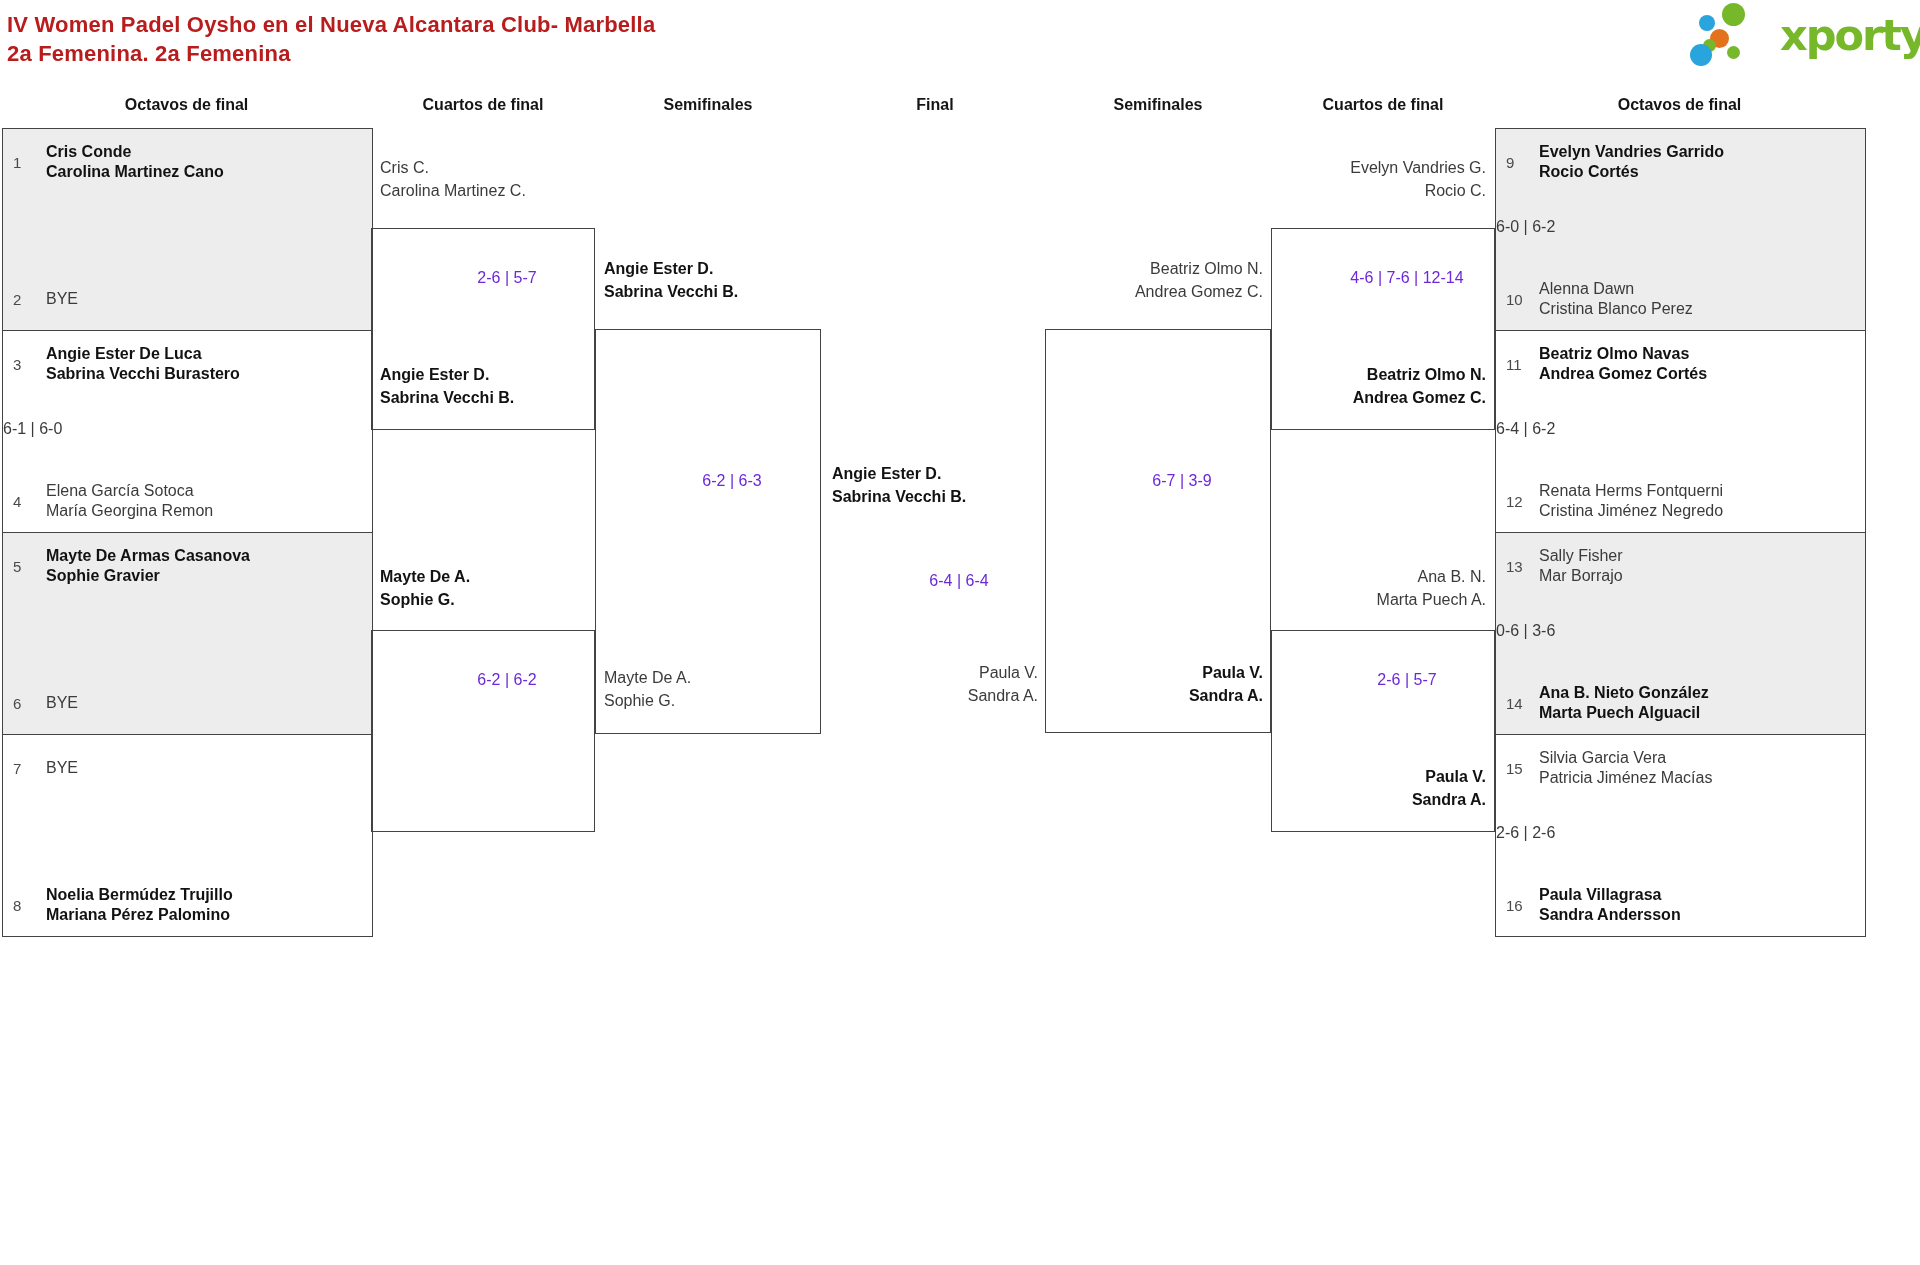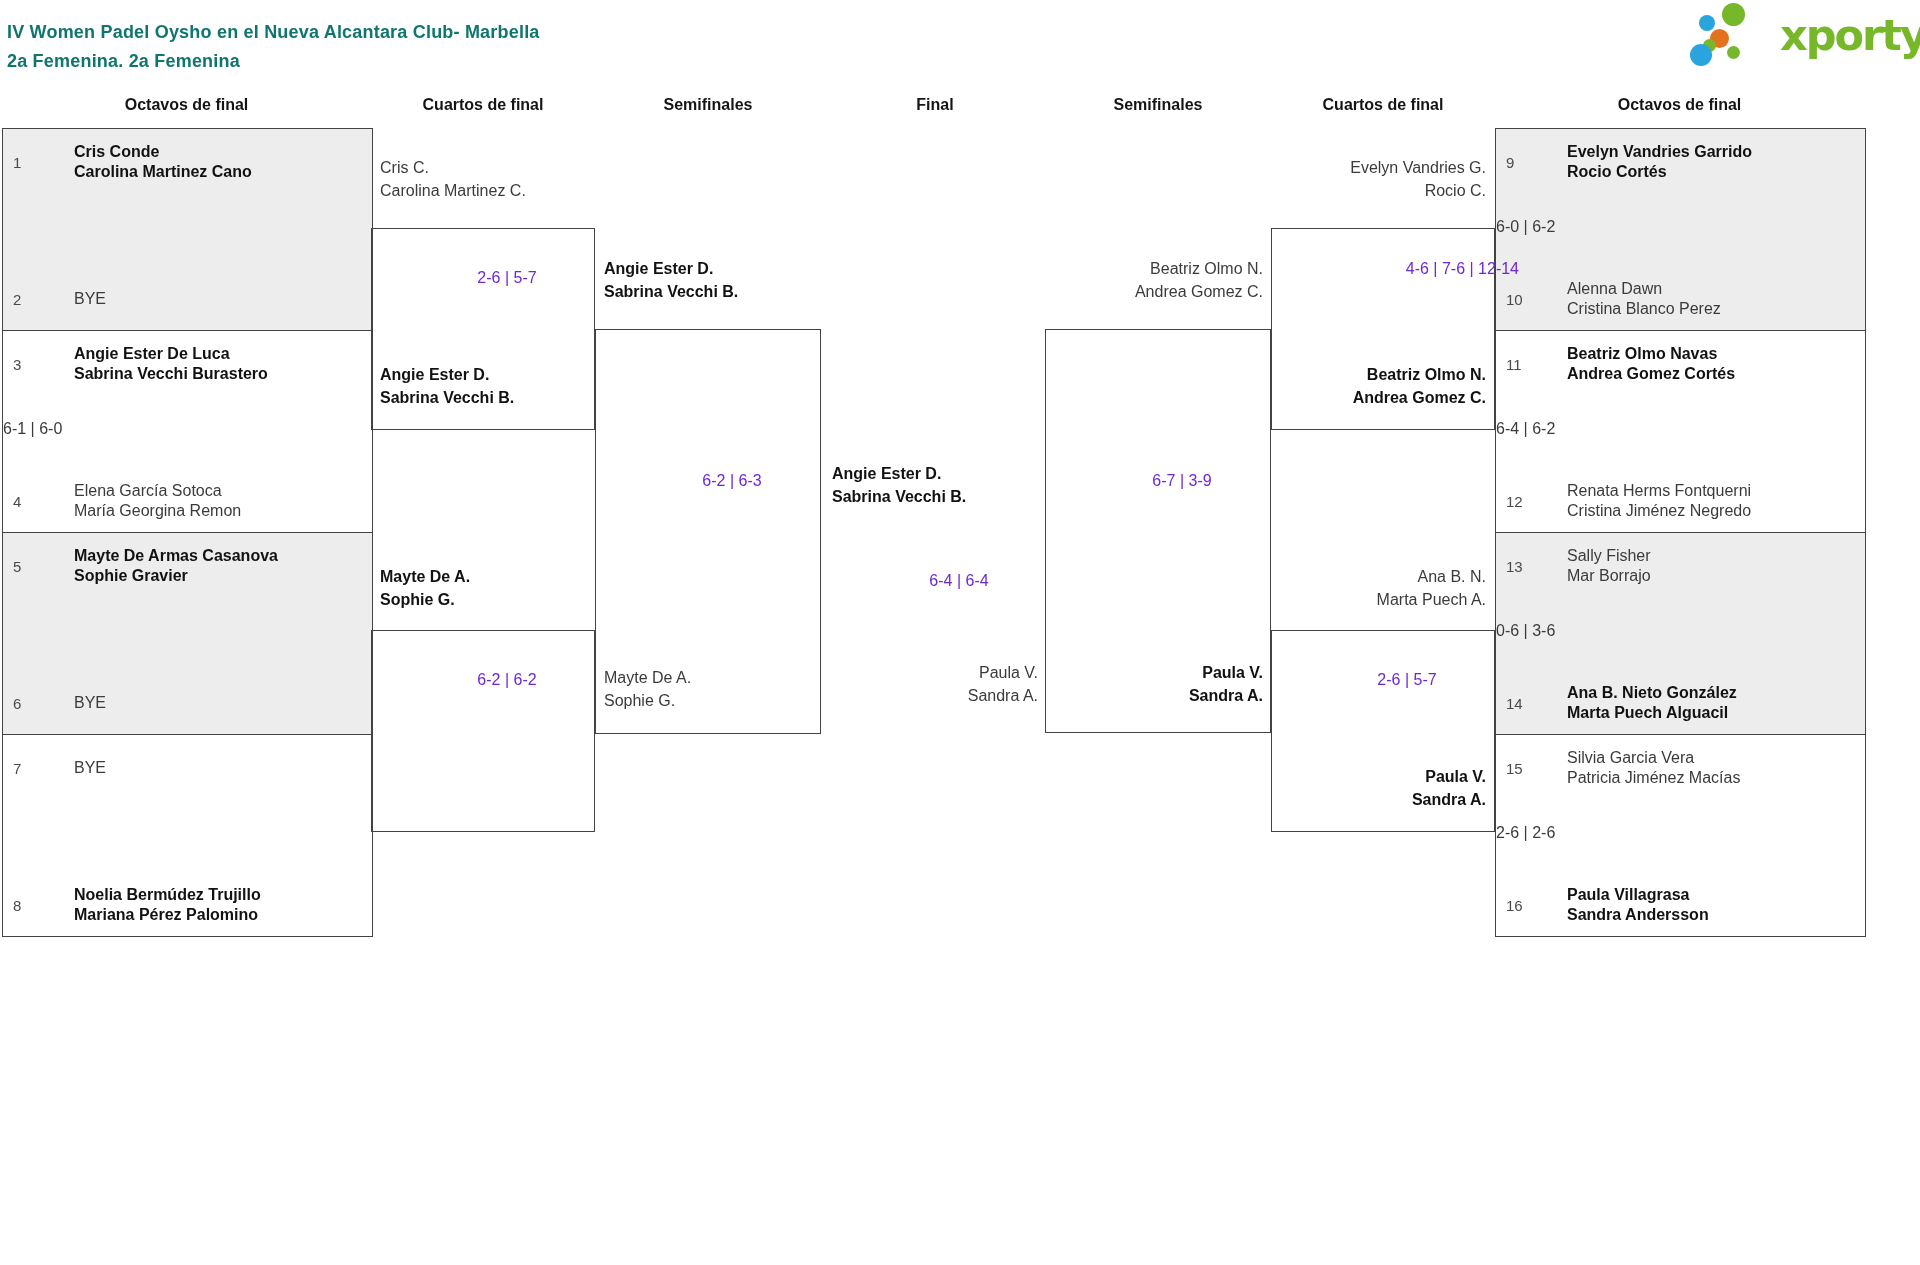--- a/index.html
+++ b/index.html
@@ -1,40 +1,40 @@
 <!DOCTYPE html>
 <html><head>
 <meta charset="utf-8">
 <style>
   html,body{margin:0;padding:0;background:#fff;}
   .canvas{position:relative;width:1920px;height:1265px;background:#ffffff;
           font-family:"Liberation Sans",sans-serif;overflow:hidden;}
 
   
-  .title{position:absolute;left:7px;top:18px;font-size:18px;font-weight:700;
-         line-height:29px;color:#0f766e;letter-spacing:.2px;}
+  .title{position:absolute;left:7px;top:10px;font-size:22px;font-weight:700;
+         line-height:29px;color:#b91c1c;letter-spacing:.2px;}
   .logo{position:absolute;left:1688px;top:0;width:226px;height:70px;}
   .dot{position:absolute;border-radius:50%;}
   .logo-word{position:absolute;left:64px;top:11px;font-size:43px;font-weight:800;
              color:#76b82a;letter-spacing:-2px;line-height:48px;
              font-family:"DejaVu Sans",sans-serif;margin-left:28px;}
 
   
   .rh{position:absolute;top:96px;text-align:center;font-size:16px;font-weight:700;color:#151515;}
 
   
   .col{position:absolute;top:128px;width:369px;border:1.5px solid #434343;box-sizing:content-box;}
   .row{position:relative;width:100%;height:201px;background:#ffffff;}
   .row.shaded{background:#ededed;}
   .row + .row{border-top:1.5px solid #434343;}
   .entry{position:absolute;left:10px;right:6px;height:46px;display:flex;align-items:center;gap:9px;}
   .entry.top{top:10px;}
   .entry.bot{bottom:8px;}
   .seed{width:24px;flex:none;font-size:15px;color:#4a4a4a;}
-  .names{font-size:16px;line-height:20px;color:#3b3b3b;margin-left:28px;}
+  .names{font-size:16px;line-height:20px;color:#3b3b3b;}
   .names.w{font-weight:700;color:#121212;}
   .rowscore{position:absolute;top:89px;left:0;width:100%;
             font-size:16px;color:#3b3b3b;}
 
   
   .box{position:absolute;border:1.5px solid #434343;background:transparent;box-sizing:border-box;}
 
   
   .tlabel{position:absolute;width:215px;font-size:16px;line-height:23px;color:#3b3b3b;}
   .tlabel.w{font-weight:700;color:#121212;}
@@ -272,21 +272,21 @@
   <div class="fscore" style="left:1045px;top:472px;width:226px;">6-7 | 3-9</div>
   <div class="tlabel w r" style="left:1048px;top:661px;">
     <div>Paula V.</div>
       <div>Sandra A.</div>
   </div>
 
   <div class="tlabel r" style="left:1271px;top:156px;">
     <div>Evelyn Vandries G.</div>
       <div>Rocio C.</div>
   </div>
-  <div class="fscore" style="left:1271px;top:260px;width:224px;text-align:right;">4-6 | 7-6 | 12-14</div>
+  <div class="fscore" style="left:1271px;top:269px;width:224px;">4-6 | 7-6 | 12-14</div>
   <div class="tlabel w r" style="left:1271px;top:363px;">
     <div>Beatriz Olmo N.</div>
       <div>Andrea Gomez C.</div>
   </div>
 
   <div class="tlabel r" style="left:1271px;top:565px;">
     <div>Ana B. N.</div>
       <div>Marta Puech A.</div>
   </div>
   <div class="fscore" style="left:1271px;top:671px;width:224px;">2-6 | 5-7</div>

